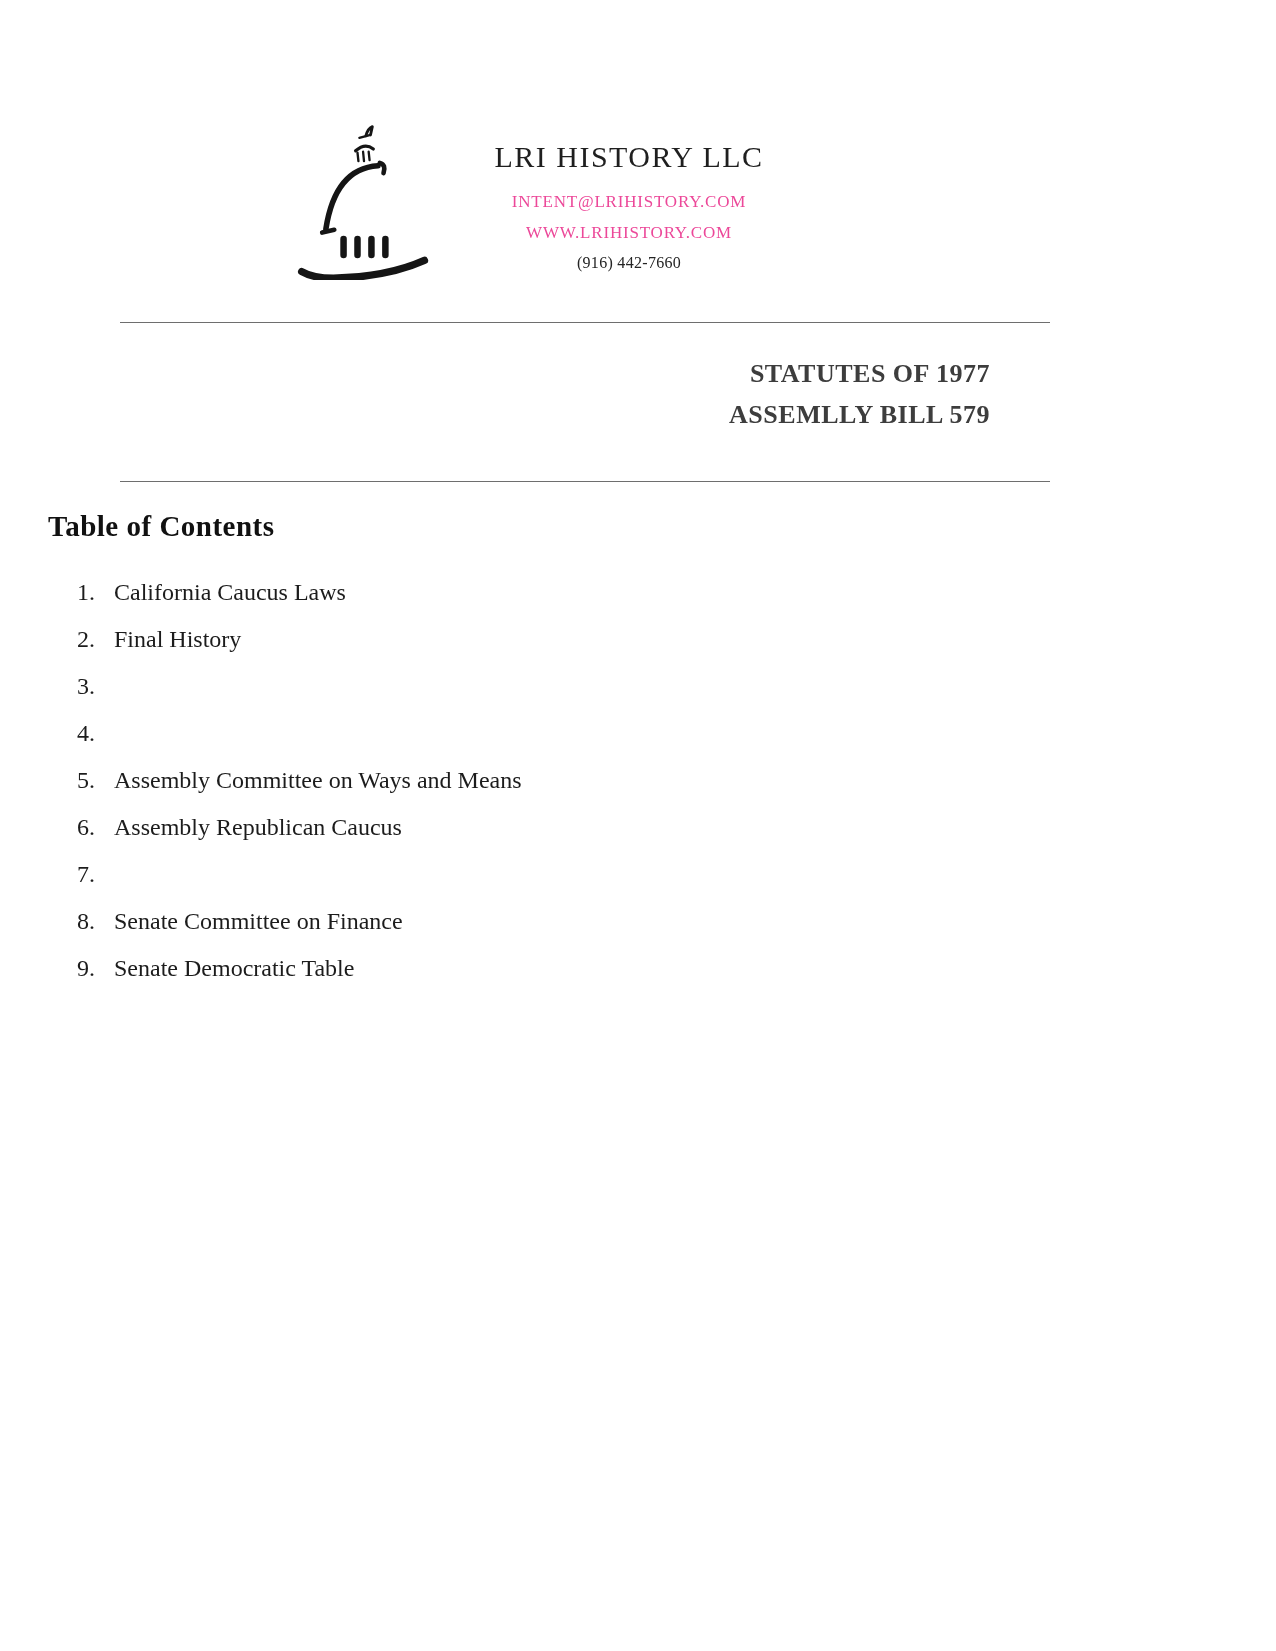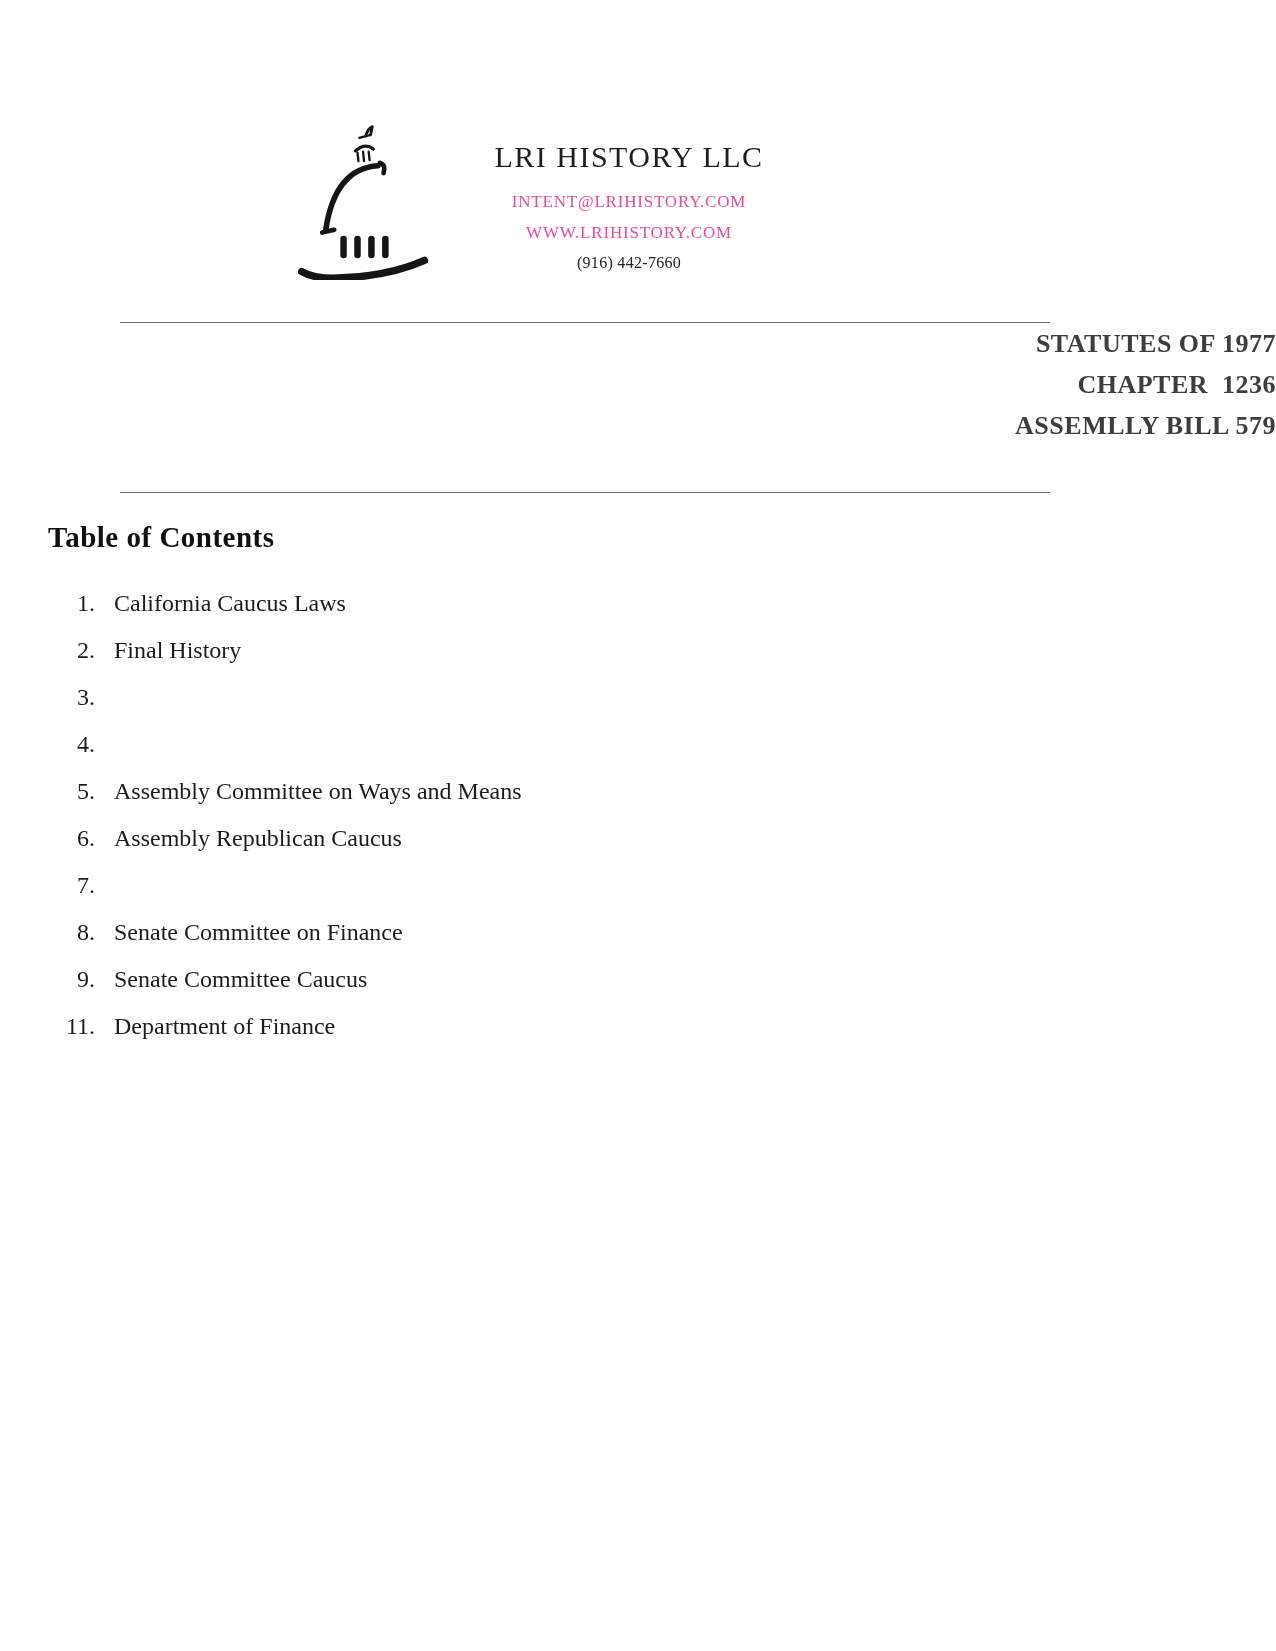--- a/index.html
+++ b/index.html
@@ -61,20 +61,22 @@
     border-top: 1px solid #6e6e6e;
     width: 930px;
     margin: 0;
     margin-left: 120px;
   }
   .rule-top { margin-top: 42px; }
   .rule-mid { margin-top: 46px; }
 
   
   .title-block {
+    margin-top: 30px;
+    padding-right: 286px;
     text-align: right;
     font-weight: bold;
     font-size: 26px;
     line-height: 41px;
     color: #3d3d3d;
     letter-spacing: 0.5px;
   }
   .title-block .title-line { white-space: pre-wrap; }
 
   
@@ -144,21 +146,20 @@
       <div class="contact-line">INTENT@LRIHISTORY.COM</div>
       <div class="contact-line">WWW.LRIHISTORY.COM</div>
       <div class="phone-line">(916) 442-7660</div>
     </div>
   </header>
 
   <hr class="rule rule-top">
 
   <section class="title-block">
     <div class="title-line">STATUTES OF 1977</div>
-    <div class="title-line">CHAPTER  1236</div>
     <div class="title-line">ASSEMLLY BILL 579</div>
   </section>
 
   <hr class="rule rule-mid">
 
   <section class="toc">
     <h1 class="toc-heading">Table of Contents</h1>
     <ol class="toc-list">
       <li class="toc-item">
         <span class="num">1.</span>
@@ -184,22 +185,18 @@
       </li>
       <li class="toc-item">
         <span class="num">7.</span>
       </li>
       <li class="toc-item">
         <span class="num">8.</span>
         <span class="label">Senate Committee on Finance</span>
       </li>
       <li class="toc-item">
         <span class="num">9.</span>
-        <span class="label">Senate Committee Caucus</span>
-      </li>
-      <li class="toc-item">
-        <span class="num">11.</span>
-        <span class="label">Department of Finance</span>
+        <span class="label">Senate Democratic Table</span>
       </li>
     </ol>
   </section>
 
 </div>
 
 </body></html>

